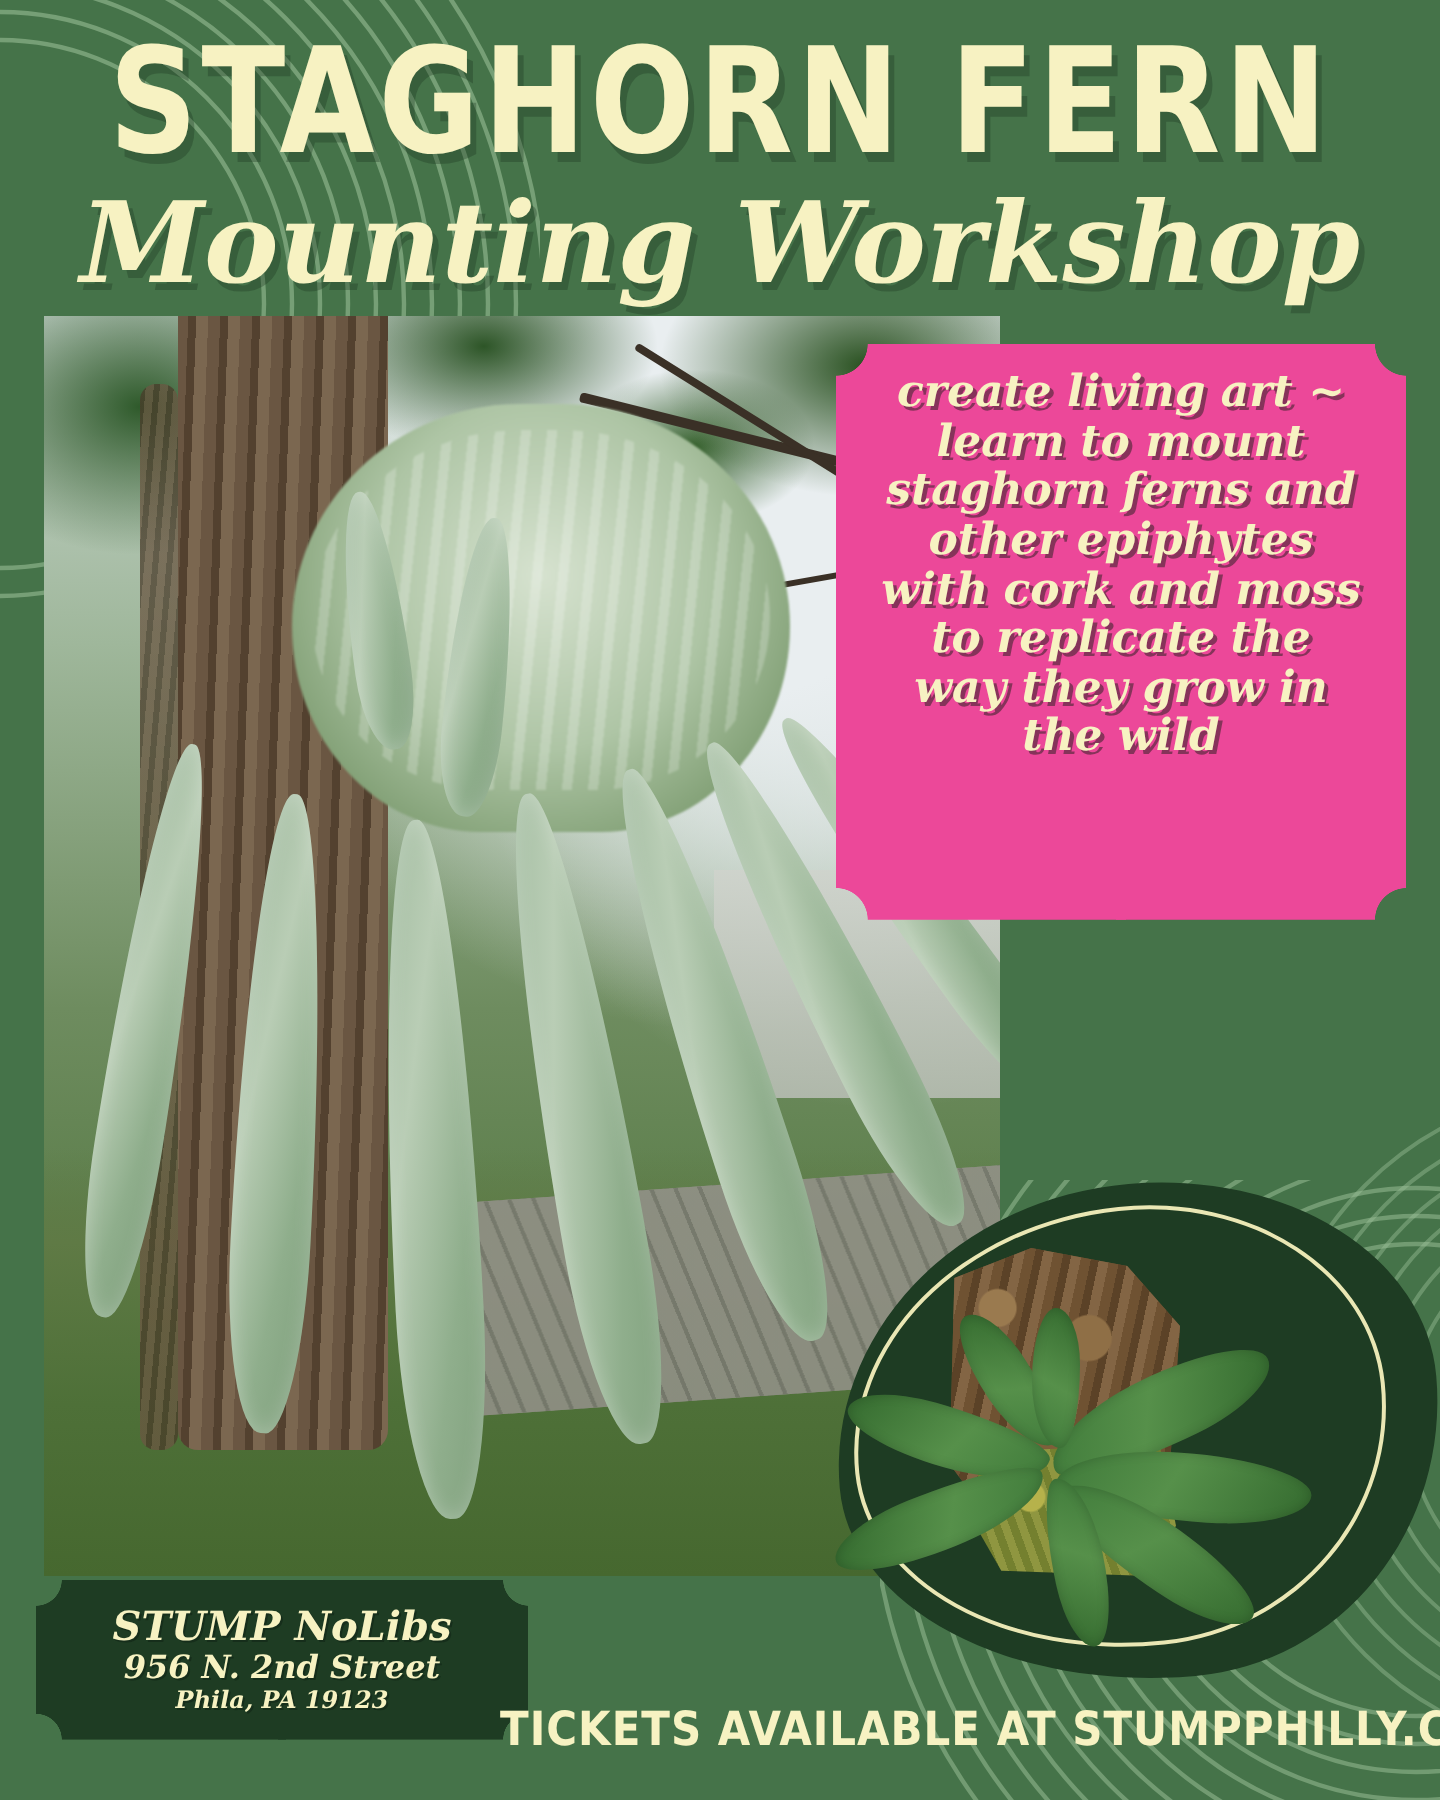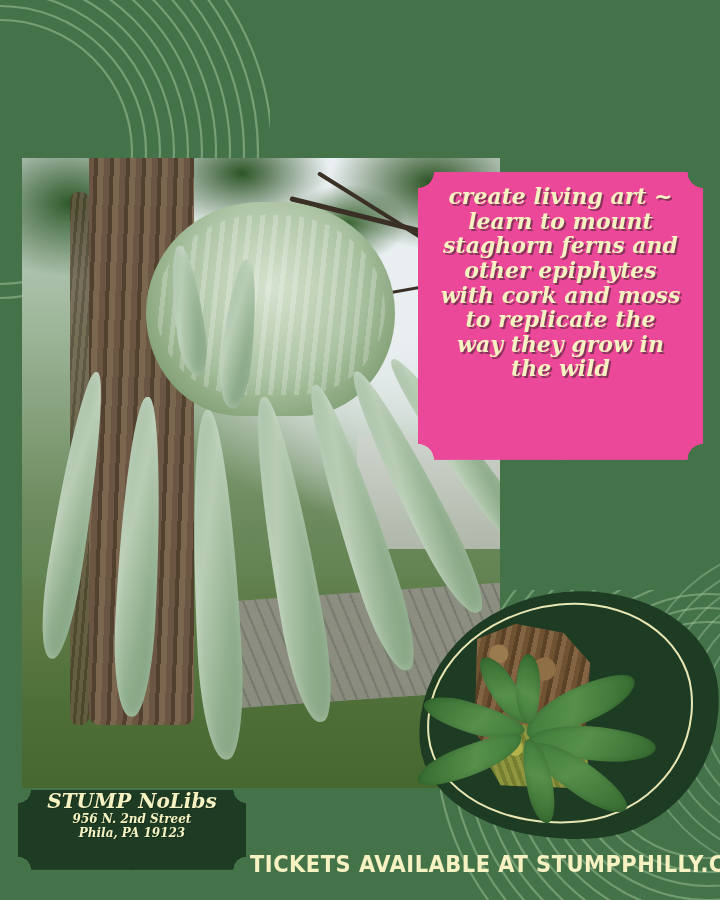--- a/index.html
+++ b/index.html
@@ -238,24 +238,24 @@
     background:linear-gradient(120deg,#3f7a3a 0%,#56904a 45%,#33692e 100%);
     border-radius:48% 52% 40% 60%/60% 50% 50% 40%;
     transform-origin:0% 50%;
     box-shadow:inset 0 0 6px rgba(0,0,0,.18);
   }
 
   
   .plaque{
     position:absolute;
     left:18px;top:790px;
-    width:228px;height:80px;
+    width:246px;height:80px;
     background:#1e3c23;
     z-index:8;
-    display:flex;flex-direction:column;align-items:center;
+    display:flex;flex-direction:column;align-items:center;justify-content:center;
     --r:13px;
     -webkit-mask:
       radial-gradient(var(--r) at 0 0,#0000 98%,#000) 0 0/51% 51% no-repeat,
       radial-gradient(var(--r) at 100% 0,#0000 98%,#000) 100% 0/51% 51% no-repeat,
       radial-gradient(var(--r) at 0 100%,#0000 98%,#000) 0 100%/51% 51% no-repeat,
       radial-gradient(var(--r) at 100% 100%,#0000 98%,#000) 100% 100%/51% 51% no-repeat;
             mask:
       radial-gradient(var(--r) at 0 0,#0000 98%,#000) 0 0/51% 51% no-repeat,
       radial-gradient(var(--r) at 100% 0,#0000 98%,#000) 100% 0/51% 51% no-repeat,
       radial-gradient(var(--r) at 0 100%,#0000 98%,#000) 0 100%/51% 51% no-repeat,
@@ -264,21 +264,21 @@
   .plaque .line{
     font-family:"DejaVu Serif", serif;
     font-style:italic;
     font-weight:700;
     color:#f7f2c2;
     line-height:1.16;
     white-space:nowrap;
     text-shadow:1px 1px 0 rgba(10,26,14,.4);
   }
   .plaque .l1{font-size:20px;}
-  .plaque .l2{font-size:12px;}
+  .plaque .l2{font-size:16px;}
   .plaque .l3{font-size:12px;}
 
   
   .tickets{
     position:absolute;
     left:250px;bottom:22px;
     width:450px;
     text-align:center;
     z-index:8;
     font-family:"DejaVu Sans", sans-serif;
@@ -339,20 +339,24 @@
         <circle cx="210" cy="150" r="96"></circle>
           <circle cx="210" cy="150" r="110"></circle>
         <circle cx="210" cy="150" r="124"></circle>
           <circle cx="210" cy="150" r="138"></circle>
         <circle cx="210" cy="150" r="152"></circle>
           <circle cx="210" cy="150" r="166"></circle>
       </g>
     </svg>
   </div>
 
+  <div class="headline">
+    <div class="title-main">STAGHORN FERN</div>
+    <div class="title-sub">Mounting Workshop</div>
+  </div>
 
   <div class="photo-main">
     <div class="sky"></div>
     <div class="canopy"></div>
     <div class="wall"></div>
     <div class="ground"></div>
     <div class="pavers"></div>
 
     <div class="branch" style="left:56%;top:6%;width:46%;height:5px;transform:rotate(14deg);"></div>
     <div class="branch" style="left:62%;top:2%;width:40%;height:4px;transform:rotate(32deg);"></div>

